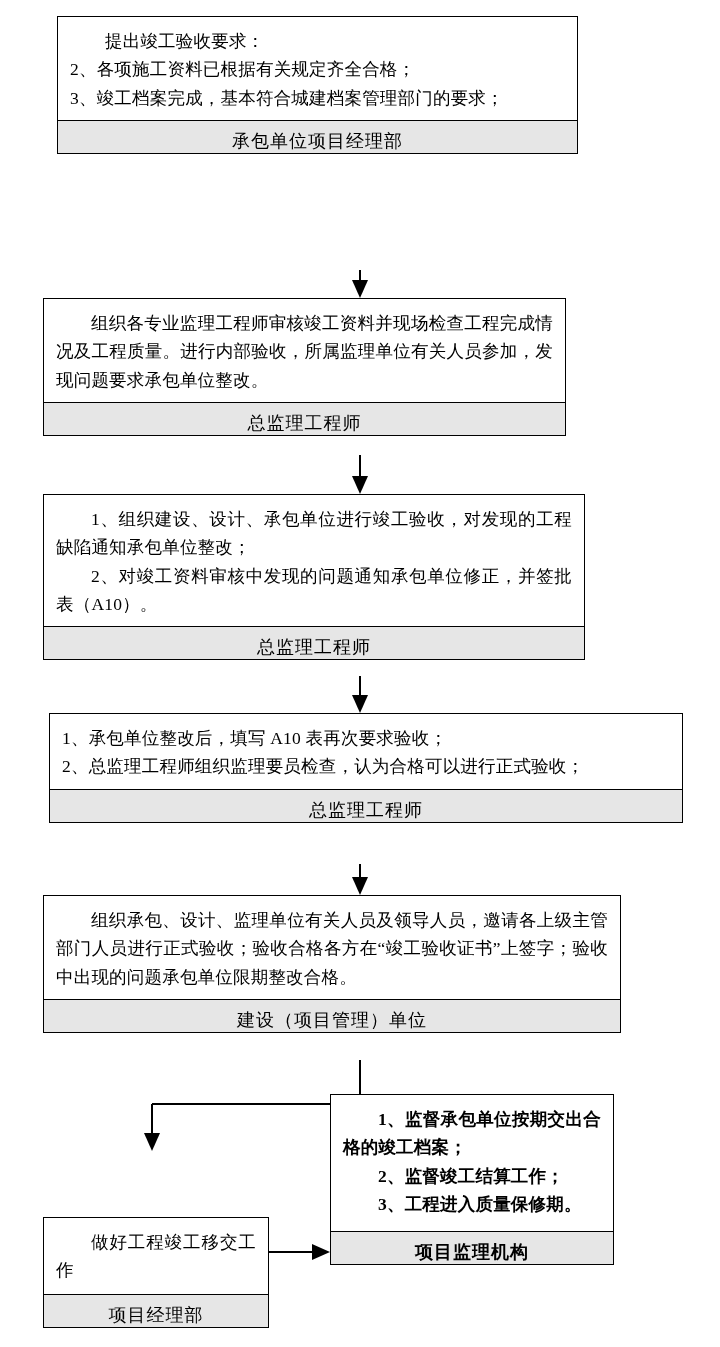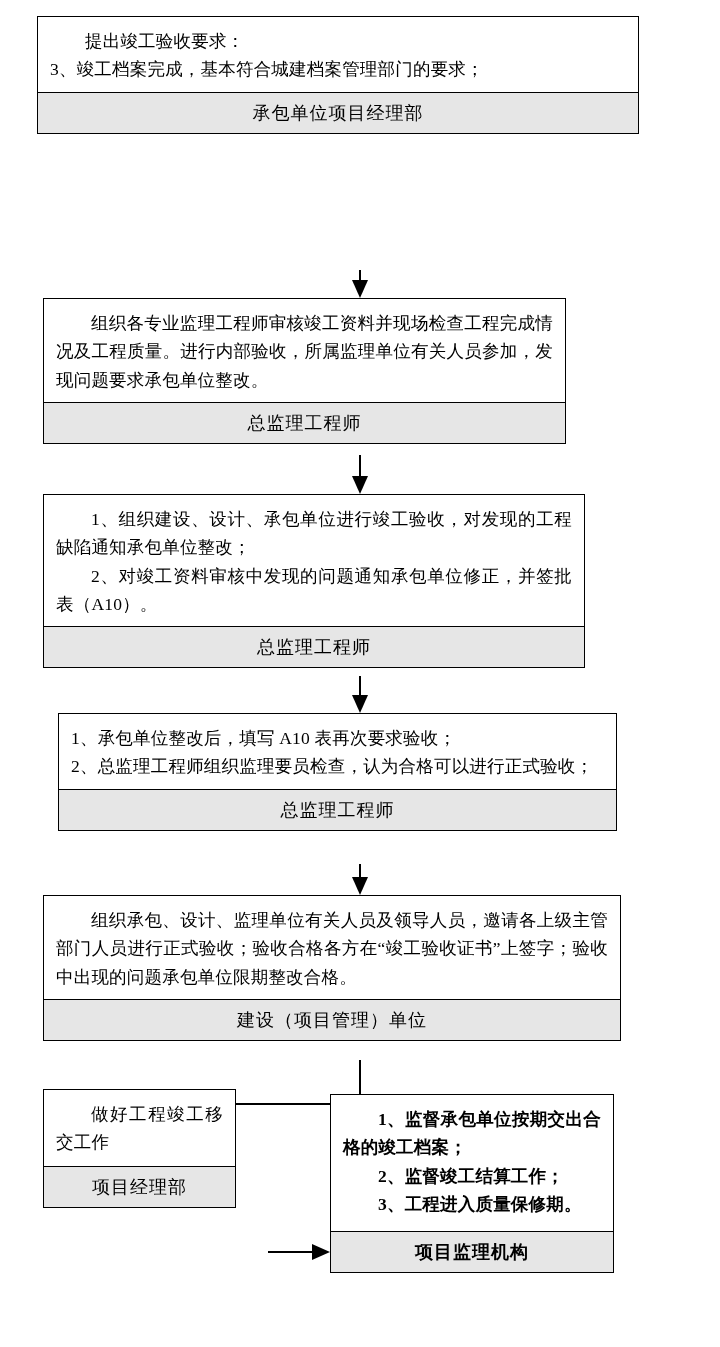--- a/index.html
+++ b/index.html
@@ -37,30 +37,30 @@
     margin: 0;
   }
   .node .body p.indent {
     text-indent: 2em;
   }
   .node .actor {
     border-top: 1px solid #000000;
     background: #e6e6e6;
     text-align: center;
     font-size: 18px;
-    padding: 8px 0 8px 0;
+    padding: 8px 0 0 0;
     letter-spacing: 1px;
   }
   
-  #n1 { left: 37px;  top: 16px;   width: 602px; }
+  #n1 { left: 57px;  top: 16px;   width: 521px; }
   #n2 { left: 43px;  top: 298px;  width: 523px; }
   #n3 { left: 43px;  top: 494px;  width: 542px; }
-  #n4 { left: 58px;  top: 713px;  width: 559px; }
+  #n4 { left: 49px;  top: 713px;  width: 634px; }
   #n5 { left: 43px;  top: 895px;  width: 578px; }
-  #n6 { left: 43px;  top: 1089px; width: 193px; }
+  #n6 { left: 43px;  top: 1217px; width: 226px; }
   #n7 { left: 330px; top: 1094px; width: 284px; font-weight: bold; }
 
   #n6 .body { min-height: 58px; }
   #n7 .body { min-height: 118px; }
 
   svg.arrows {
     position: absolute;
     left: 0;
     top: 0;
     width: 720px;
@@ -100,20 +100,21 @@
     <line x1="152" y1="1104" x2="505" y2="1104" stroke="#000000" stroke-width="2"></line>
     <line x1="152" y1="1104" x2="152" y2="1145" stroke="#000000" stroke-width="2" marker-end="url(#ah)"></line>
     <line x1="505" y1="1104" x2="505" y2="1128" stroke="#000000" stroke-width="2" marker-end="url(#ah)"></line>
 
     <line x1="268" y1="1252" x2="324" y2="1252" stroke="#000000" stroke-width="2" marker-end="url(#ah)"></line>
   </svg>
 
   <div class="node" id="n1">
     <div class="body">
       <p class="indent">提出竣工验收要求：</p>
+      <p>2、各项施工资料已根据有关规定齐全合格；</p>
       <p>3、竣工档案完成，基本符合城建档案管理部门的要求；</p>
     </div>
     <div class="actor">承包单位项目经理部</div>
   </div>
 
   <div class="node" id="n2">
     <div class="body">
       <p class="indent">组织各专业监理工程师审核竣工资料并现场检查工程完成情况及工程质量。进行内部验收，所属监理单位有关人员参加，发现问题要求承包单位整改。</p>
     </div>
     <div class="actor">总监理工程师</div>

